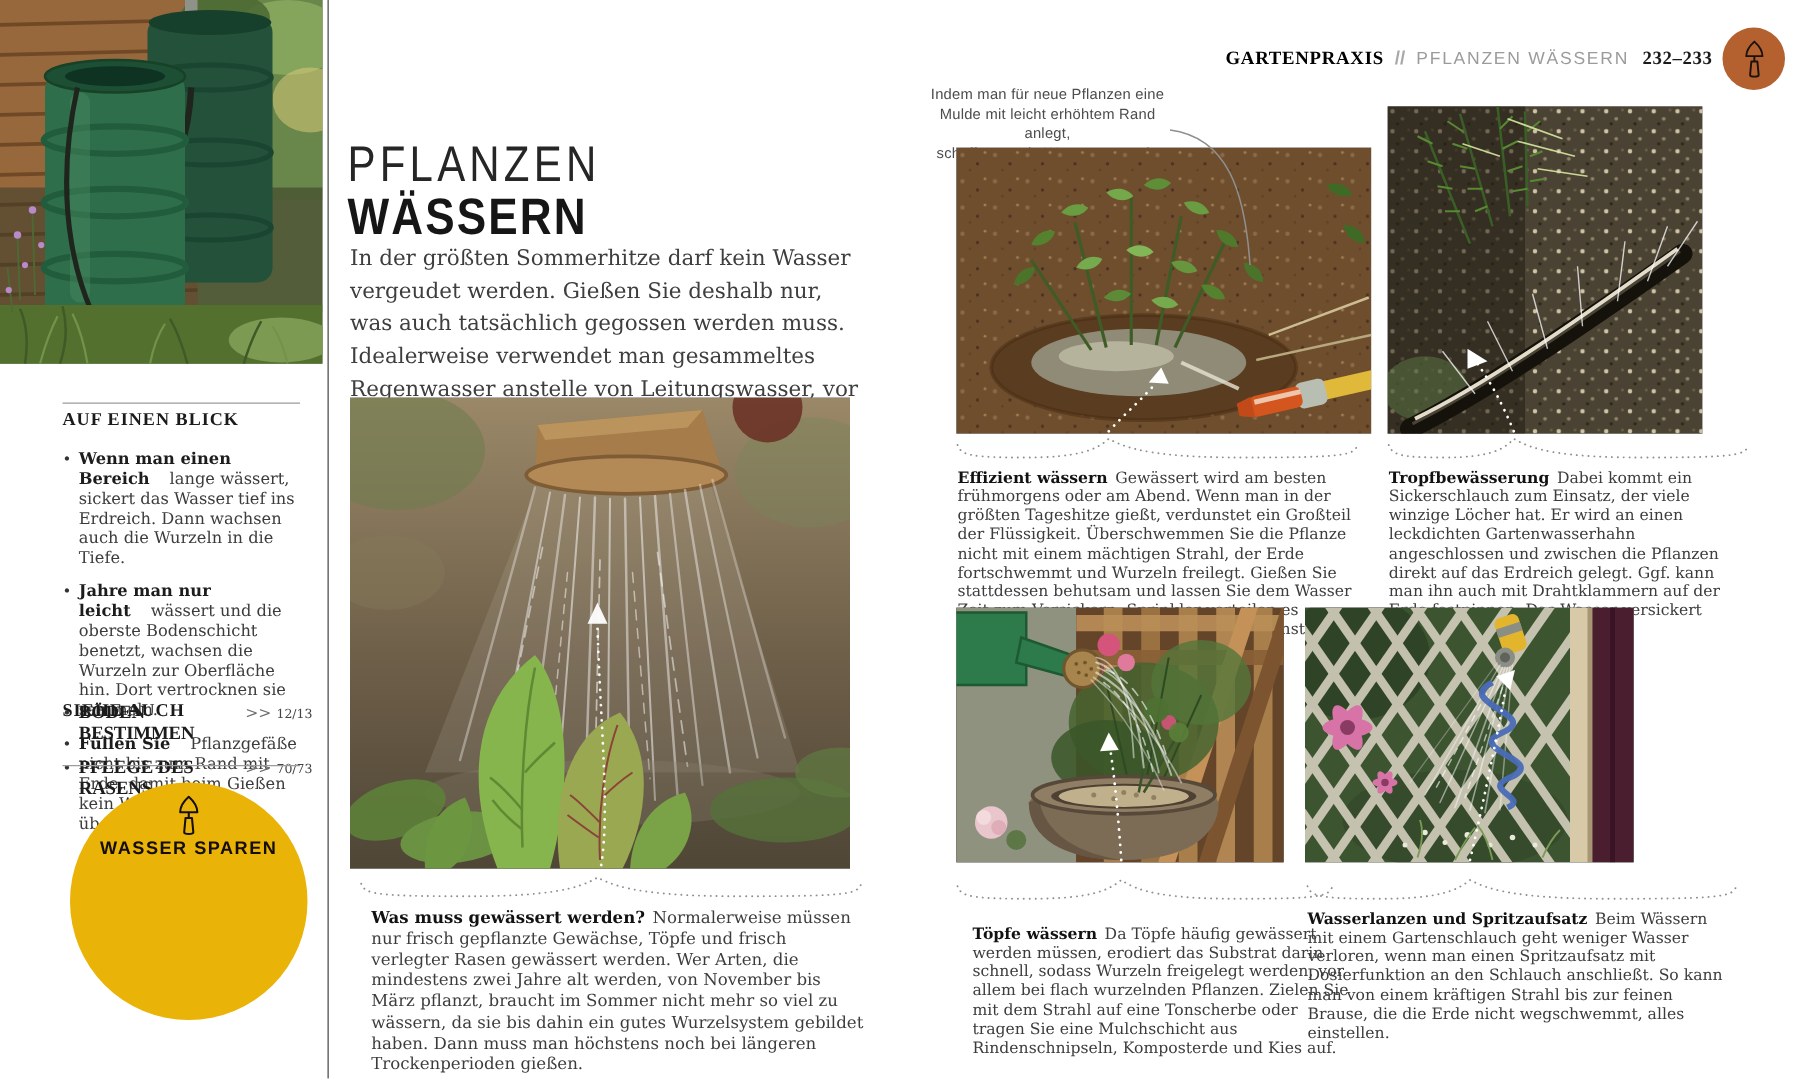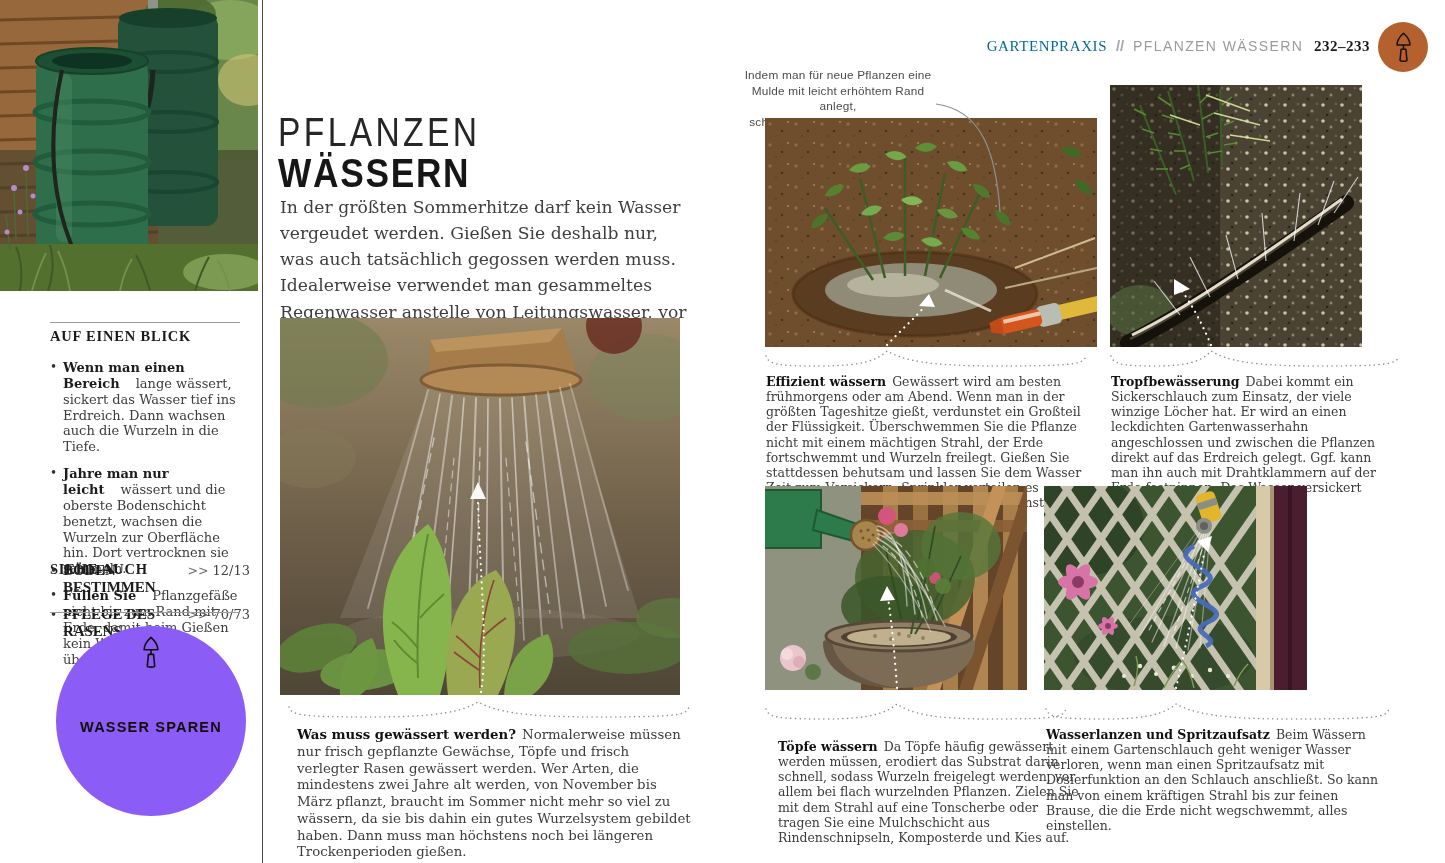--- a/index.html
+++ b/index.html
@@ -6,21 +6,21 @@
   .page{position:relative;width:1445px;height:863px;background:#fff;overflow:hidden;
         font-family:"DejaVu Serif","Liberation Serif",serif;color:#3c3c3c;}
   .abs{position:absolute;}
   .ph{position:absolute;overflow:hidden;background:#777;}
   .ph svg{display:block;width:100%;height:100%;}
   .vrule{position:absolute;left:262px;top:0;width:1px;height:863px;background:#4a4a4a;}
   .hrule{position:absolute;height:1px;background:#9c9c9c;}
 
   
   .hdr{position:absolute;top:37px;right:75px;white-space:nowrap;font-size:15px;}
-  .hdr-section{font-family:"Liberation Serif",serif;font-weight:normal;color:#0369a1;letter-spacing:.6px;}
+  .hdr-section{font-family:"Liberation Serif",serif;font-weight:bold;color:#000000;letter-spacing:.6px;}
   .hdr-sep{font-family:"Liberation Sans",sans-serif;color:#a8a8a8;font-weight:bold;margin:0 4px;}
   .hdr-topic{font-family:Liberation Sans, sans-serif;color:#9b9b9b;font-size:14px;letter-spacing:1.4px;}
   .hdr-pages{font-family:"Liberation Serif",serif;font-weight:bold;color:#1b1b1b;margin-left:6px;letter-spacing:.5px;}
   .badge{position:absolute;left:1378px;top:22px;width:50px;height:50px;border-radius:50%;
          background:#b5612f;display:flex;align-items:center;justify-content:center;}
 
   
   .t1{position:absolute;left:278px;top:110px;font-family:"Liberation Sans",sans-serif;font-weight:400;
       font-size:40px;color:#262626;letter-spacing:4px;transform:scaleX(.84);transform-origin:left top;}
   .t2{position:absolute;left:278px;top:150px;font-family:"Liberation Sans",sans-serif;font-weight:700;
@@ -30,25 +30,25 @@
   
   .sb-h{position:absolute;left:50px;font-family:"Liberation Serif",serif;font-weight:bold;
         font-size:14.5px;letter-spacing:.8px;color:#1b1b1b;}
   .sb-list{position:absolute;left:50px;width:194px;margin:0;padding:0;list-style:none;font-size:13px;line-height:1.22;}
   .sb-list li{display:flex;margin-bottom:11px;}
   .bullet{flex:0 0 13px;color:#333;font-size:12px;line-height:1.3;}
   .lead{font-weight:bold;color:#1c1c1c;margin-right:16px;}
   .see-row{display:flex;align-items:baseline;margin-bottom:10px;}
   .see-label{font-family:Liberation Serif, serif;font-weight:bold;font-size:15px;letter-spacing:-.1px;color:#1c1c1c;margin-right:6px;}
   .see-arrows{color:#6e6e6e;font-size:12.5px;margin-right:4px;}
-  .see-pages{color:#444;font-size:13px;}
+  .see-pages{color:#444;font-size:10px;}
 
   
-  .tip{position:absolute;left:56px;top:626px;width:190px;height:190px;border-radius:50%;background:#8b5cf6;
-       display:flex;flex-direction:column;align-items:center;justify-content:flex-start;text-align:center;padding-top:10px;box-sizing:border-box;gap:48px;}
+  .tip{position:absolute;left:56px;top:626px;width:190px;height:190px;border-radius:50%;background:#eab308;
+       display:flex;flex-direction:column;align-items:center;justify-content:flex-start;text-align:center;padding-top:10px;box-sizing:border-box;}
   .tip-h{font-family:"Liberation Sans",sans-serif;font-weight:bold;font-size:14.5px;letter-spacing:1.2px;color:#140d08;margin:2px 0 3px;}
   .tip-t{font-size:12.6px;line-height:1.32;color:#2a1a10;padding:0 15px;}
 
   
   .anno{position:absolute;left:738px;top:68px;width:200px;text-align:center;
         font-family:Liberation Sans, sans-serif;font-size:11.8px;line-height:1.33;color:#4c4c4c;
         letter-spacing:.2px;white-space:pre-line;}
 
   
   .cap{position:absolute;font-size:12.5px;line-height:1.21;color:#3c3c3c;}

